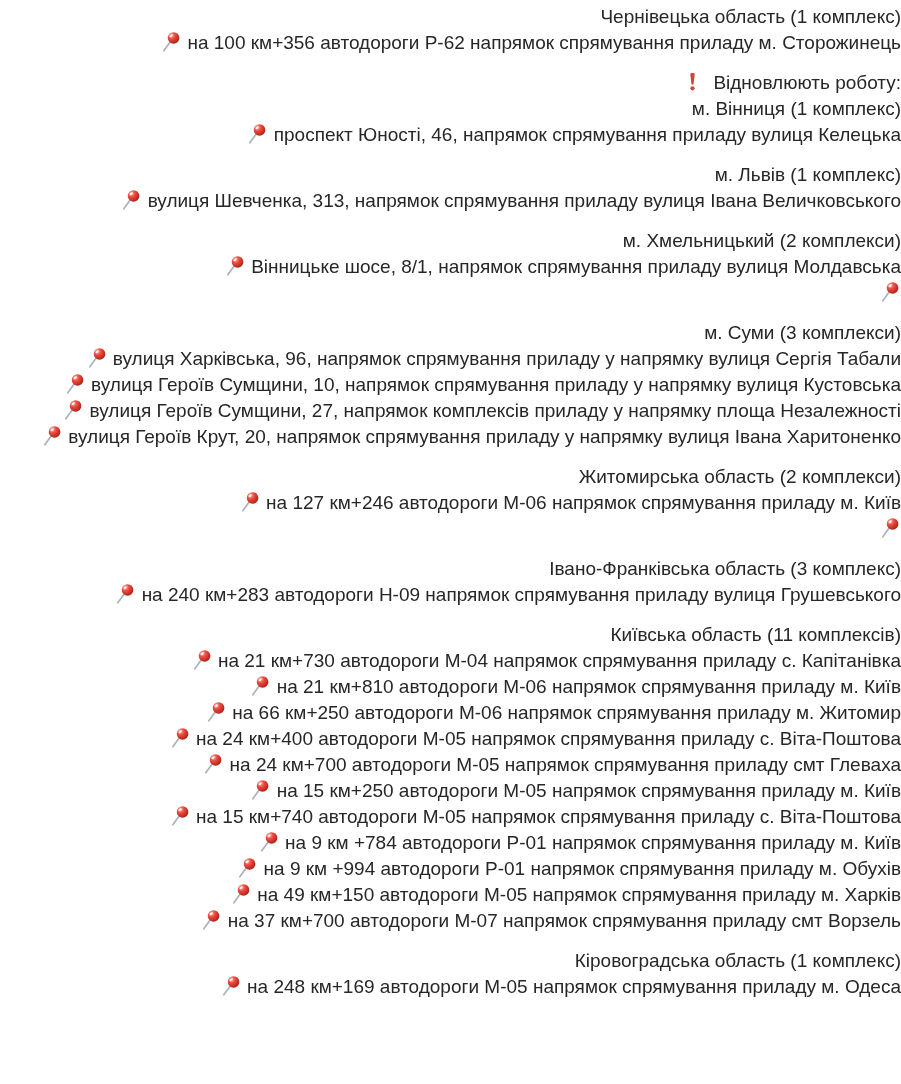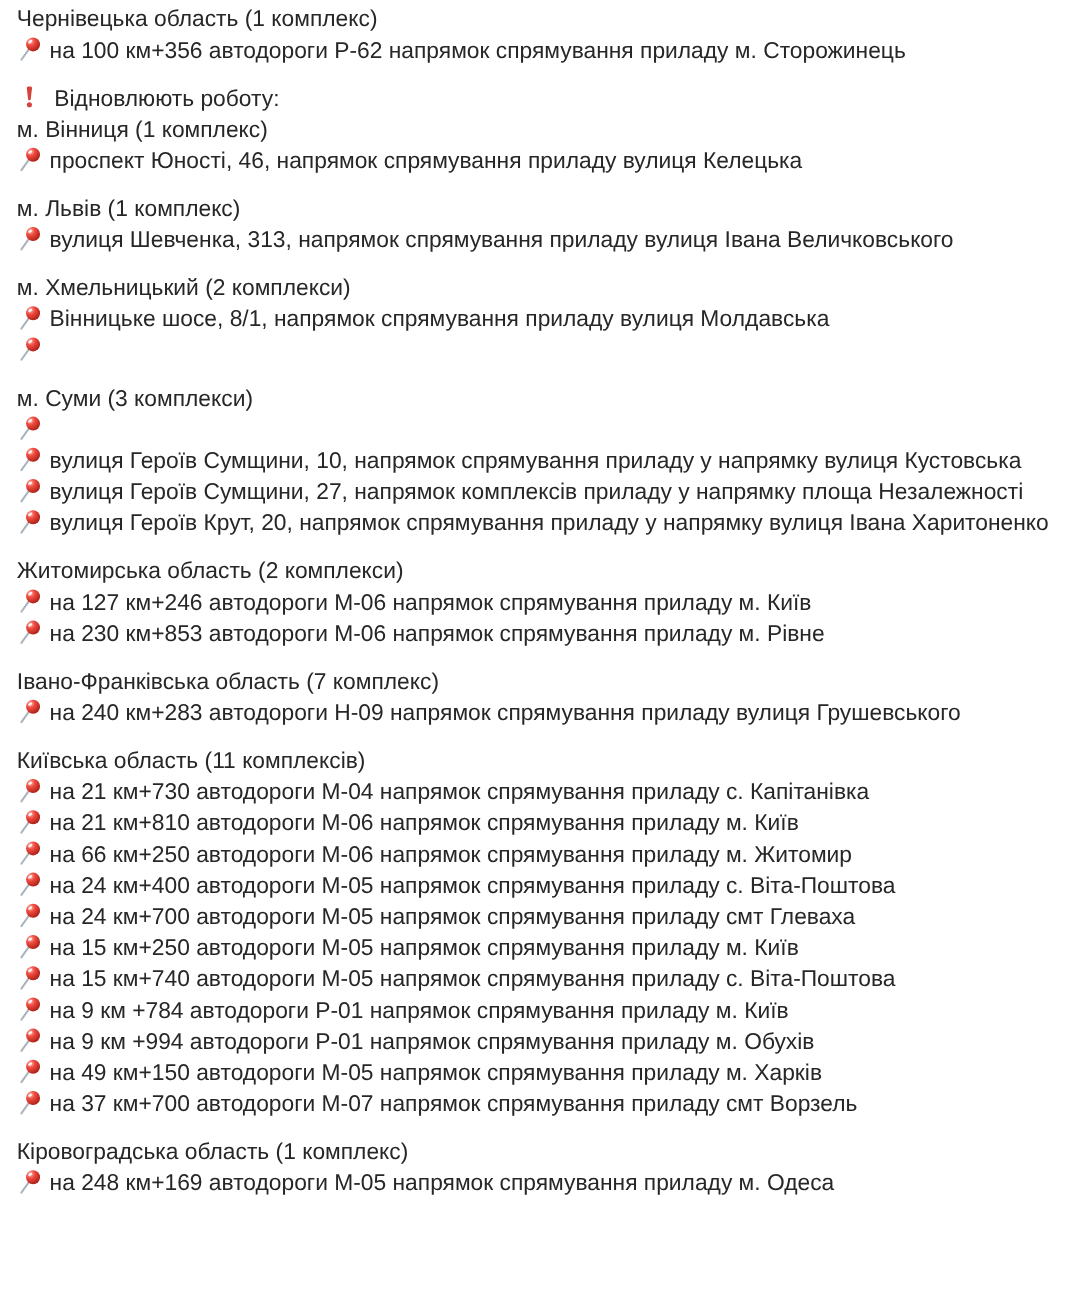--- a/index.html
+++ b/index.html
@@ -14,20 +14,21 @@
     font-family: "Liberation Sans", "DejaVu Sans", sans-serif;
     color: #272727;
   }
   .content {
     box-sizing: border-box;
     width: 901px;
     padding: 4px 0 0 14px;
   }
   .section {
     margin: 0 0 14px 0;
+    text-align: right;
   }
   .line {
     font-size: 19px;
     line-height: 26px;
     max-width: 887px;
   }
   .line .txt {
     white-space: normal;
   }
   .icon-wrap {
@@ -143,97 +144,97 @@
               <radialGradient id="pinBallGrad" cx="32%" cy="28%" r="80%">
                 <stop offset="0%" stop-color="#ffb4ac"></stop>
                 <stop offset="38%" stop-color="#ee4b40"></stop>
                 <stop offset="100%" stop-color="#a81c13"></stop>
               </radialGradient>
             </defs>
             <line x1="4" y1="20.2" x2="11.6" y2="9.6" stroke="#aab4bd" stroke-width="1.8" stroke-linecap="round"></line>
             <circle cx="14.2" cy="6.8" r="6.1" fill="url(#pinBallGrad)"></circle>
             <ellipse cx="11.7" cy="4.4" rx="2" ry="1.2" fill="#ffffff" opacity="0.85" transform="rotate(-35 11.7 4.4)"></ellipse>
           </svg></span>
+<span class="txt">вулиця Харківська, 96, напрямок спрямування приладу у напрямку вулиця Сергія Табали</span></div>
+      <div class="line pin">
+  <span class="icon-wrap pin"><svg width="21" height="22" viewBox="0 0 22 22" xmlns="http://www.w3.org/2000/svg">
+            <defs>
+              <radialGradient id="pinBallGrad" cx="32%" cy="28%" r="80%">
+                <stop offset="0%" stop-color="#ffb4ac"></stop>
+                <stop offset="38%" stop-color="#ee4b40"></stop>
+                <stop offset="100%" stop-color="#a81c13"></stop>
+              </radialGradient>
+            </defs>
+            <line x1="4" y1="20.2" x2="11.6" y2="9.6" stroke="#aab4bd" stroke-width="1.8" stroke-linecap="round"></line>
+            <circle cx="14.2" cy="6.8" r="6.1" fill="url(#pinBallGrad)"></circle>
+            <ellipse cx="11.7" cy="4.4" rx="2" ry="1.2" fill="#ffffff" opacity="0.85" transform="rotate(-35 11.7 4.4)"></ellipse>
+          </svg></span>
+<span class="txt">вулиця Героїв Сумщини, 10, напрямок спрямування приладу у напрямку вулиця Кустовська</span></div>
+      <div class="line pin">
+  <span class="icon-wrap pin"><svg width="21" height="22" viewBox="0 0 22 22" xmlns="http://www.w3.org/2000/svg">
+            <defs>
+              <radialGradient id="pinBallGrad" cx="32%" cy="28%" r="80%">
+                <stop offset="0%" stop-color="#ffb4ac"></stop>
+                <stop offset="38%" stop-color="#ee4b40"></stop>
+                <stop offset="100%" stop-color="#a81c13"></stop>
+              </radialGradient>
+            </defs>
+            <line x1="4" y1="20.2" x2="11.6" y2="9.6" stroke="#aab4bd" stroke-width="1.8" stroke-linecap="round"></line>
+            <circle cx="14.2" cy="6.8" r="6.1" fill="url(#pinBallGrad)"></circle>
+            <ellipse cx="11.7" cy="4.4" rx="2" ry="1.2" fill="#ffffff" opacity="0.85" transform="rotate(-35 11.7 4.4)"></ellipse>
+          </svg></span>
+<span class="txt">вулиця Героїв Сумщини, 27, напрямок комплексів приладу у напрямку площа Незалежності</span></div>
+      <div class="line pin">
+  <span class="icon-wrap pin"><svg width="21" height="22" viewBox="0 0 22 22" xmlns="http://www.w3.org/2000/svg">
+            <defs>
+              <radialGradient id="pinBallGrad" cx="32%" cy="28%" r="80%">
+                <stop offset="0%" stop-color="#ffb4ac"></stop>
+                <stop offset="38%" stop-color="#ee4b40"></stop>
+                <stop offset="100%" stop-color="#a81c13"></stop>
+              </radialGradient>
+            </defs>
+            <line x1="4" y1="20.2" x2="11.6" y2="9.6" stroke="#aab4bd" stroke-width="1.8" stroke-linecap="round"></line>
+            <circle cx="14.2" cy="6.8" r="6.1" fill="url(#pinBallGrad)"></circle>
+            <ellipse cx="11.7" cy="4.4" rx="2" ry="1.2" fill="#ffffff" opacity="0.85" transform="rotate(-35 11.7 4.4)"></ellipse>
+          </svg></span>
+<span class="txt">вулиця Героїв Крут, 20, напрямок спрямування приладу у напрямку вулиця Івана Харитоненко</span></div>
+    </div>
+    <div class="section">
+      <div class="line header"><span class="txt">Житомирська область (2 комплекси)</span></div>
+      <div class="line pin">
+  <span class="icon-wrap pin"><svg width="21" height="22" viewBox="0 0 22 22" xmlns="http://www.w3.org/2000/svg">
+            <defs>
+              <radialGradient id="pinBallGrad" cx="32%" cy="28%" r="80%">
+                <stop offset="0%" stop-color="#ffb4ac"></stop>
+                <stop offset="38%" stop-color="#ee4b40"></stop>
+                <stop offset="100%" stop-color="#a81c13"></stop>
+              </radialGradient>
+            </defs>
+            <line x1="4" y1="20.2" x2="11.6" y2="9.6" stroke="#aab4bd" stroke-width="1.8" stroke-linecap="round"></line>
+            <circle cx="14.2" cy="6.8" r="6.1" fill="url(#pinBallGrad)"></circle>
+            <ellipse cx="11.7" cy="4.4" rx="2" ry="1.2" fill="#ffffff" opacity="0.85" transform="rotate(-35 11.7 4.4)"></ellipse>
+          </svg></span>
+<span class="txt">на 127 км+246 автодороги М-06 напрямок спрямування приладу м. Київ</span></div>
+      <div class="line pin">
+  <span class="icon-wrap pin"><svg width="21" height="22" viewBox="0 0 22 22" xmlns="http://www.w3.org/2000/svg">
+            <defs>
+              <radialGradient id="pinBallGrad" cx="32%" cy="28%" r="80%">
+                <stop offset="0%" stop-color="#ffb4ac"></stop>
+                <stop offset="38%" stop-color="#ee4b40"></stop>
+                <stop offset="100%" stop-color="#a81c13"></stop>
+              </radialGradient>
+            </defs>
+            <line x1="4" y1="20.2" x2="11.6" y2="9.6" stroke="#aab4bd" stroke-width="1.8" stroke-linecap="round"></line>
+            <circle cx="14.2" cy="6.8" r="6.1" fill="url(#pinBallGrad)"></circle>
+            <ellipse cx="11.7" cy="4.4" rx="2" ry="1.2" fill="#ffffff" opacity="0.85" transform="rotate(-35 11.7 4.4)"></ellipse>
+          </svg></span>
 </div>
-      <div class="line pin">
-  <span class="icon-wrap pin"><svg width="21" height="22" viewBox="0 0 22 22" xmlns="http://www.w3.org/2000/svg">
-            <defs>
-              <radialGradient id="pinBallGrad" cx="32%" cy="28%" r="80%">
-                <stop offset="0%" stop-color="#ffb4ac"></stop>
-                <stop offset="38%" stop-color="#ee4b40"></stop>
-                <stop offset="100%" stop-color="#a81c13"></stop>
-              </radialGradient>
-            </defs>
-            <line x1="4" y1="20.2" x2="11.6" y2="9.6" stroke="#aab4bd" stroke-width="1.8" stroke-linecap="round"></line>
-            <circle cx="14.2" cy="6.8" r="6.1" fill="url(#pinBallGrad)"></circle>
-            <ellipse cx="11.7" cy="4.4" rx="2" ry="1.2" fill="#ffffff" opacity="0.85" transform="rotate(-35 11.7 4.4)"></ellipse>
-          </svg></span>
-<span class="txt">вулиця Героїв Сумщини, 10, напрямок спрямування приладу у напрямку вулиця Кустовська</span></div>
-      <div class="line pin">
-  <span class="icon-wrap pin"><svg width="21" height="22" viewBox="0 0 22 22" xmlns="http://www.w3.org/2000/svg">
-            <defs>
-              <radialGradient id="pinBallGrad" cx="32%" cy="28%" r="80%">
-                <stop offset="0%" stop-color="#ffb4ac"></stop>
-                <stop offset="38%" stop-color="#ee4b40"></stop>
-                <stop offset="100%" stop-color="#a81c13"></stop>
-              </radialGradient>
-            </defs>
-            <line x1="4" y1="20.2" x2="11.6" y2="9.6" stroke="#aab4bd" stroke-width="1.8" stroke-linecap="round"></line>
-            <circle cx="14.2" cy="6.8" r="6.1" fill="url(#pinBallGrad)"></circle>
-            <ellipse cx="11.7" cy="4.4" rx="2" ry="1.2" fill="#ffffff" opacity="0.85" transform="rotate(-35 11.7 4.4)"></ellipse>
-          </svg></span>
-<span class="txt">вулиця Героїв Сумщини, 27, напрямок комплексів приладу у напрямку площа Незалежності</span></div>
-      <div class="line pin">
-  <span class="icon-wrap pin"><svg width="21" height="22" viewBox="0 0 22 22" xmlns="http://www.w3.org/2000/svg">
-            <defs>
-              <radialGradient id="pinBallGrad" cx="32%" cy="28%" r="80%">
-                <stop offset="0%" stop-color="#ffb4ac"></stop>
-                <stop offset="38%" stop-color="#ee4b40"></stop>
-                <stop offset="100%" stop-color="#a81c13"></stop>
-              </radialGradient>
-            </defs>
-            <line x1="4" y1="20.2" x2="11.6" y2="9.6" stroke="#aab4bd" stroke-width="1.8" stroke-linecap="round"></line>
-            <circle cx="14.2" cy="6.8" r="6.1" fill="url(#pinBallGrad)"></circle>
-            <ellipse cx="11.7" cy="4.4" rx="2" ry="1.2" fill="#ffffff" opacity="0.85" transform="rotate(-35 11.7 4.4)"></ellipse>
-          </svg></span>
-<span class="txt">вулиця Героїв Крут, 20, напрямок спрямування приладу у напрямку вулиця Івана Харитоненко</span></div>
-    </div>
-    <div class="section">
-      <div class="line header"><span class="txt">Житомирська область (2 комплекси)</span></div>
-      <div class="line pin">
-  <span class="icon-wrap pin"><svg width="21" height="22" viewBox="0 0 22 22" xmlns="http://www.w3.org/2000/svg">
-            <defs>
-              <radialGradient id="pinBallGrad" cx="32%" cy="28%" r="80%">
-                <stop offset="0%" stop-color="#ffb4ac"></stop>
-                <stop offset="38%" stop-color="#ee4b40"></stop>
-                <stop offset="100%" stop-color="#a81c13"></stop>
-              </radialGradient>
-            </defs>
-            <line x1="4" y1="20.2" x2="11.6" y2="9.6" stroke="#aab4bd" stroke-width="1.8" stroke-linecap="round"></line>
-            <circle cx="14.2" cy="6.8" r="6.1" fill="url(#pinBallGrad)"></circle>
-            <ellipse cx="11.7" cy="4.4" rx="2" ry="1.2" fill="#ffffff" opacity="0.85" transform="rotate(-35 11.7 4.4)"></ellipse>
-          </svg></span>
-<span class="txt">на 127 км+246 автодороги М-06 напрямок спрямування приладу м. Київ</span></div>
-      <div class="line pin">
-  <span class="icon-wrap pin"><svg width="21" height="22" viewBox="0 0 22 22" xmlns="http://www.w3.org/2000/svg">
-            <defs>
-              <radialGradient id="pinBallGrad" cx="32%" cy="28%" r="80%">
-                <stop offset="0%" stop-color="#ffb4ac"></stop>
-                <stop offset="38%" stop-color="#ee4b40"></stop>
-                <stop offset="100%" stop-color="#a81c13"></stop>
-              </radialGradient>
-            </defs>
-            <line x1="4" y1="20.2" x2="11.6" y2="9.6" stroke="#aab4bd" stroke-width="1.8" stroke-linecap="round"></line>
-            <circle cx="14.2" cy="6.8" r="6.1" fill="url(#pinBallGrad)"></circle>
-            <ellipse cx="11.7" cy="4.4" rx="2" ry="1.2" fill="#ffffff" opacity="0.85" transform="rotate(-35 11.7 4.4)"></ellipse>
-          </svg></span>
-<span class="txt">на 230 км+853 автодороги М-06 напрямок спрямування приладу м. Рівне</span></div>
-    </div>
-    <div class="section">
-      <div class="line header"><span class="txt">Івано-Франківська область (7 комплекс)</span></div>
+    </div>
+    <div class="section">
+      <div class="line header"><span class="txt">Івано-Франківська область (3 комплекс)</span></div>
       <div class="line pin">
   <span class="icon-wrap pin"><svg width="21" height="22" viewBox="0 0 22 22" xmlns="http://www.w3.org/2000/svg">
             <defs>
               <radialGradient id="pinBallGrad" cx="32%" cy="28%" r="80%">
                 <stop offset="0%" stop-color="#ffb4ac"></stop>
                 <stop offset="38%" stop-color="#ee4b40"></stop>
                 <stop offset="100%" stop-color="#a81c13"></stop>
               </radialGradient>
             </defs>
             <line x1="4" y1="20.2" x2="11.6" y2="9.6" stroke="#aab4bd" stroke-width="1.8" stroke-linecap="round"></line>

